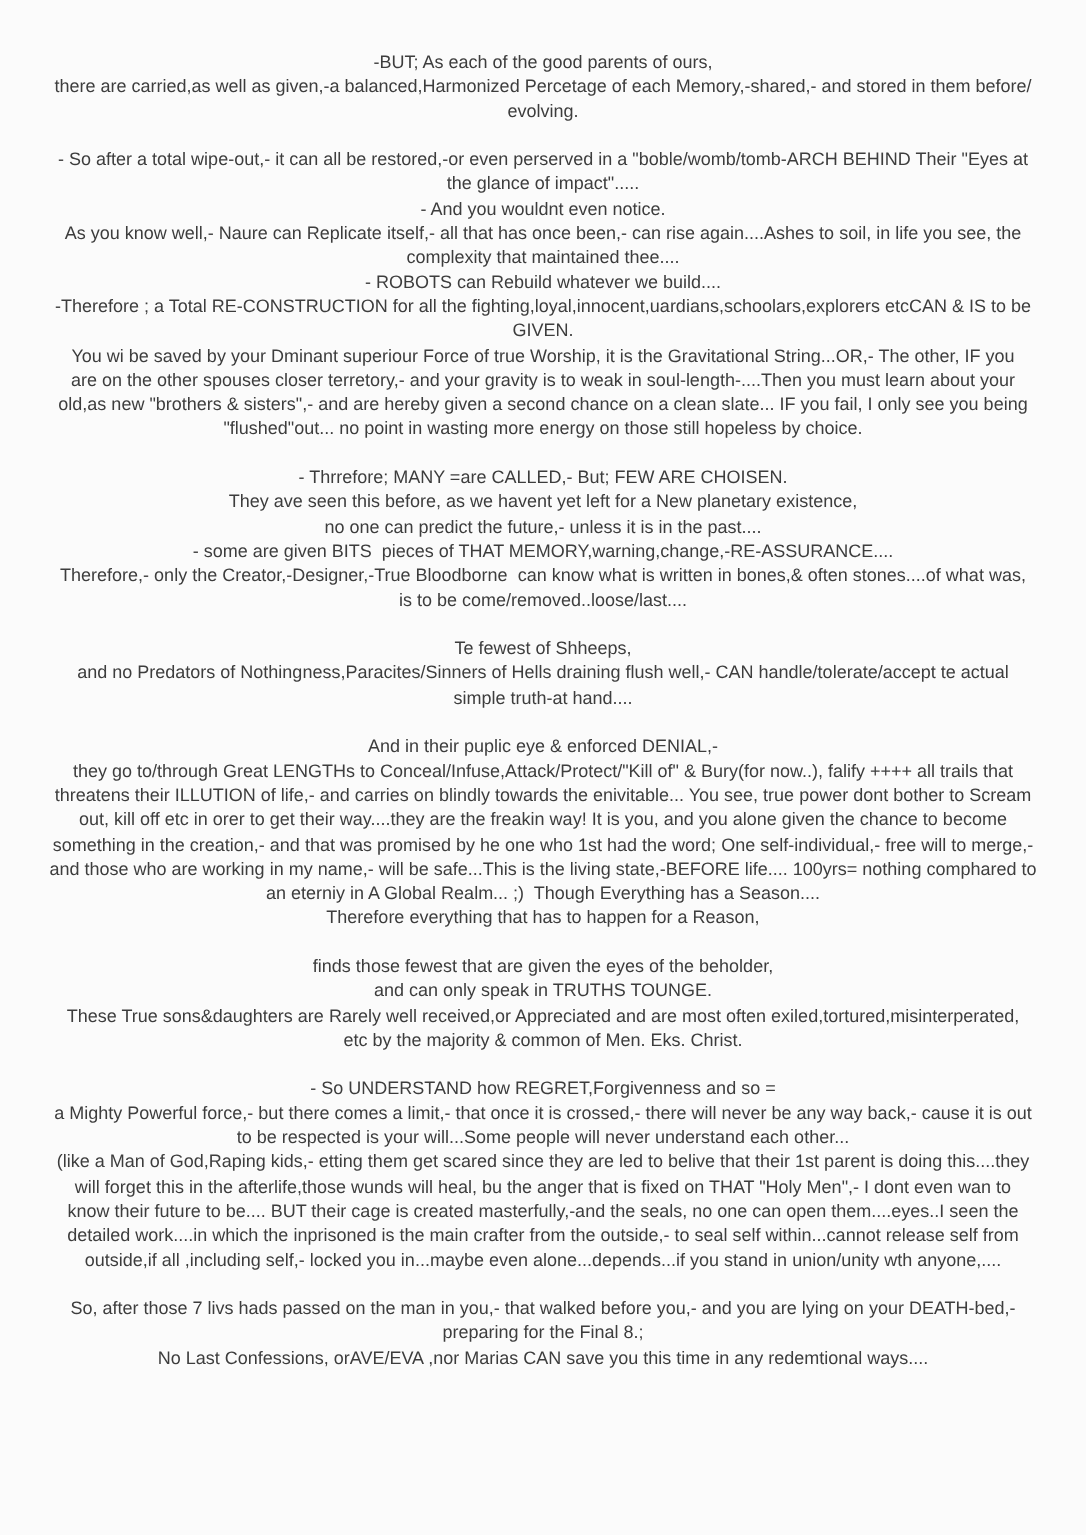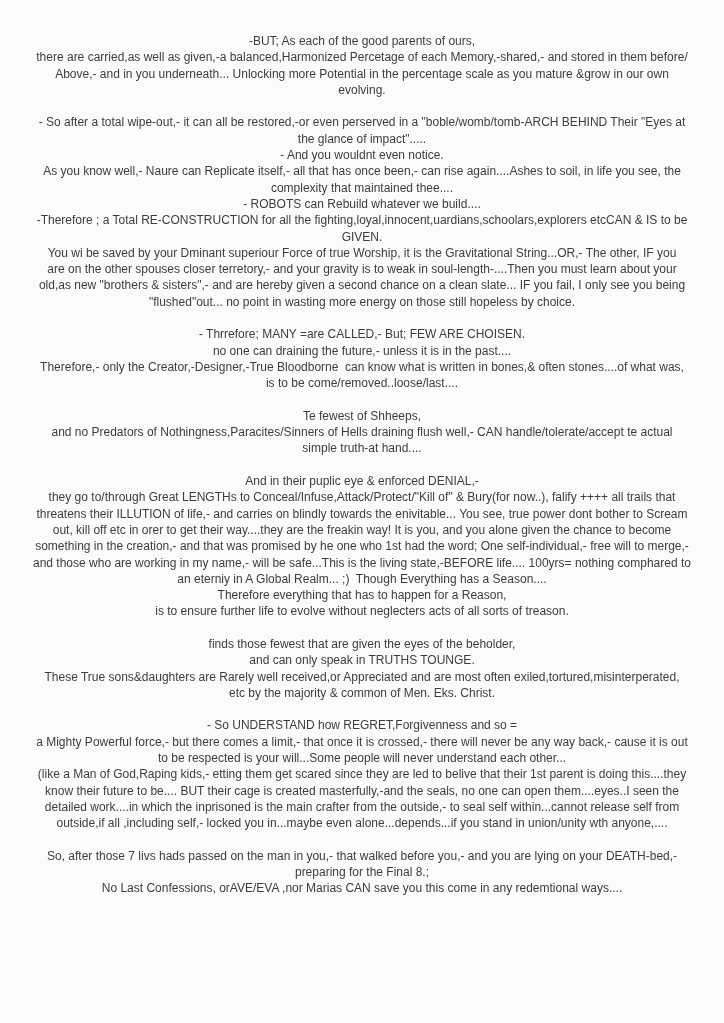--- a/index.html
+++ b/index.html
@@ -37,73 +37,74 @@
   }
 </style>
 </head>
 <body>
 
 <div class="page">
   <div class="doc" style="color: rgb(61, 61, 61);">
       <div class="para">
         <div class="line">-BUT; As each of the good parents of ours,</div>
         <div class="line">there are carried,as well as given,-a balanced,Harmonized Percetage of each Memory,-shared,- and stored in them before/</div>
-        <div class="line">Above,- and in you underneath... Unlocking more Potential in the percentage scale as you mature &amp;grow in our own</div>
         <div class="line">evolving.</div>
       </div>
       <div class="para">
         <div class="line">- So after a total wipe-out,- it can all be restored,-or even perserved in a "boble/womb/tomb-ARCH BEHIND Their "Eyes at</div>
         <div class="line">the glance of impact".....</div>
         <div class="line">- And you wouldnt even notice.</div>
         <div class="line">As you know well,- Naure can Replicate itself,- all that has once been,- can rise again....Ashes to soil, in life you see, the</div>
         <div class="line">complexity that maintained thee....</div>
         <div class="line">- ROBOTS can Rebuild whatever we build....</div>
         <div class="line">-Therefore ; a Total RE-CONSTRUCTION for all the fighting,loyal,innocent,uardians,schoolars,explorers etcCAN &amp; IS to be</div>
         <div class="line">GIVEN.</div>
         <div class="line">You wi be saved by your Dminant superiour Force of true Worship, it is the Gravitational String...OR,- The other, IF you</div>
         <div class="line">are on the other spouses closer terretory,- and your gravity is to weak in soul-length-....Then you must learn about your</div>
         <div class="line">old,as new "brothers &amp; sisters",- and are hereby given a second chance on a clean slate... IF you fail, I only see you being</div>
         <div class="line">"flushed"out... no point in wasting more energy on those still hopeless by choice.</div>
       </div>
       <div class="para">
         <div class="line">- Thrrefore; MANY =are CALLED,- But; FEW ARE CHOISEN.</div>
-        <div class="line">no one can draining the future,- unless it is in the past....</div>
+        <div class="line">They ave seen this before, as we havent yet left for a New planetary existence,</div>
+        <div class="line">no one can predict the future,- unless it is in the past....</div>
+        <div class="line">- some are given BITS  pieces of THAT MEMORY,warning,change,-RE-ASSURANCE....</div>
         <div class="line">Therefore,- only the Creator,-Designer,-True Bloodborne  can know what is written in bones,&amp; often stones....of what was,</div>
         <div class="line">is to be come/removed..loose/last....</div>
       </div>
       <div class="para">
         <div class="line">Te fewest of Shheeps,</div>
         <div class="line">and no Predators of Nothingness,Paracites/Sinners of Hells draining flush well,- CAN handle/tolerate/accept te actual</div>
         <div class="line">simple truth-at hand....</div>
       </div>
       <div class="para">
         <div class="line">And in their puplic eye &amp; enforced DENIAL,-</div>
         <div class="line">they go to/through Great LENGTHs to Conceal/Infuse,Attack/Protect/"Kill of" &amp; Bury(for now..), falify ++++ all trails that</div>
         <div class="line">threatens their ILLUTION of life,- and carries on blindly towards the enivitable... You see, true power dont bother to Scream</div>
         <div class="line">out, kill off etc in orer to get their way....they are the freakin way! It is you, and you alone given the chance to become</div>
         <div class="line">something in the creation,- and that was promised by he one who 1st had the word; One self-individual,- free will to merge,-</div>
         <div class="line">and those who are working in my name,- will be safe...This is the living state,-BEFORE life.... 100yrs= nothing comphared to</div>
         <div class="line">an eterniy in A Global Realm... ;)  Though Everything has a Season....</div>
         <div class="line">Therefore everything that has to happen for a Reason,</div>
-        <div class="line">is to ensure further life to evolve without neglecters acts of all sorts of treason.</div>
       </div>
       <div class="para">
         <div class="line">finds those fewest that are given the eyes of the beholder,</div>
         <div class="line">and can only speak in TRUTHS TOUNGE.</div>
         <div class="line">These True sons&amp;daughters are Rarely well received,or Appreciated and are most often exiled,tortured,misinterperated,</div>
         <div class="line">etc by the majority &amp; common of Men. Eks. Christ.</div>
       </div>
       <div class="para">
         <div class="line">- So UNDERSTAND how REGRET,Forgivenness and so =</div>
         <div class="line">a Mighty Powerful force,- but there comes a limit,- that once it is crossed,- there will never be any way back,- cause it is out</div>
         <div class="line">to be respected is your will...Some people will never understand each other...</div>
         <div class="line">(like a Man of God,Raping kids,- etting them get scared since they are led to belive that their 1st parent is doing this....they</div>
+        <div class="line">will forget this in the afterlife,those wunds will heal, bu the anger that is fixed on THAT "Holy Men",- I dont even wan to</div>
         <div class="line">know their future to be.... BUT their cage is created masterfully,-and the seals, no one can open them....eyes..I seen the</div>
         <div class="line">detailed work....in which the inprisoned is the main crafter from the outside,- to seal self within...cannot release self from</div>
         <div class="line">outside,if all ,including self,- locked you in...maybe even alone...depends...if you stand in union/unity wth anyone,....</div>
       </div>
       <div class="para">
         <div class="line">So, after those 7 livs hads passed on the man in you,- that walked before you,- and you are lying on your DEATH-bed,-</div>
         <div class="line">preparing for the Final 8.;</div>
-        <div class="line">No Last Confessions, orAVE/EVA ,nor Marias CAN save you this come in any redemtional ways....</div>
+        <div class="line">No Last Confessions, orAVE/EVA ,nor Marias CAN save you this time in any redemtional ways....</div>
       </div>
     </div>
 </div>
 
 </body></html>

